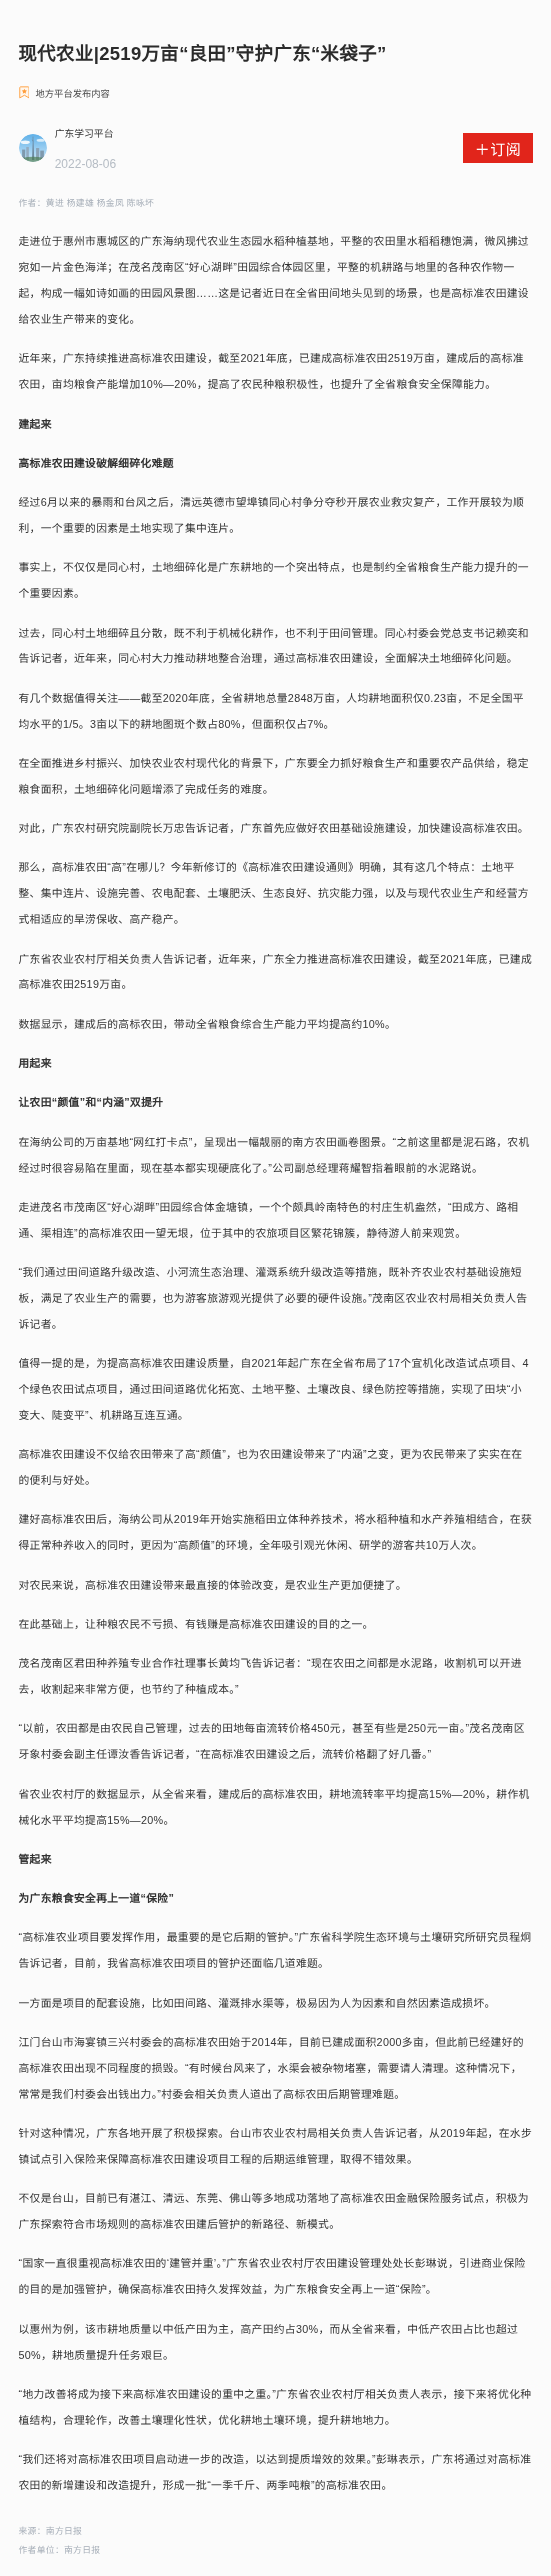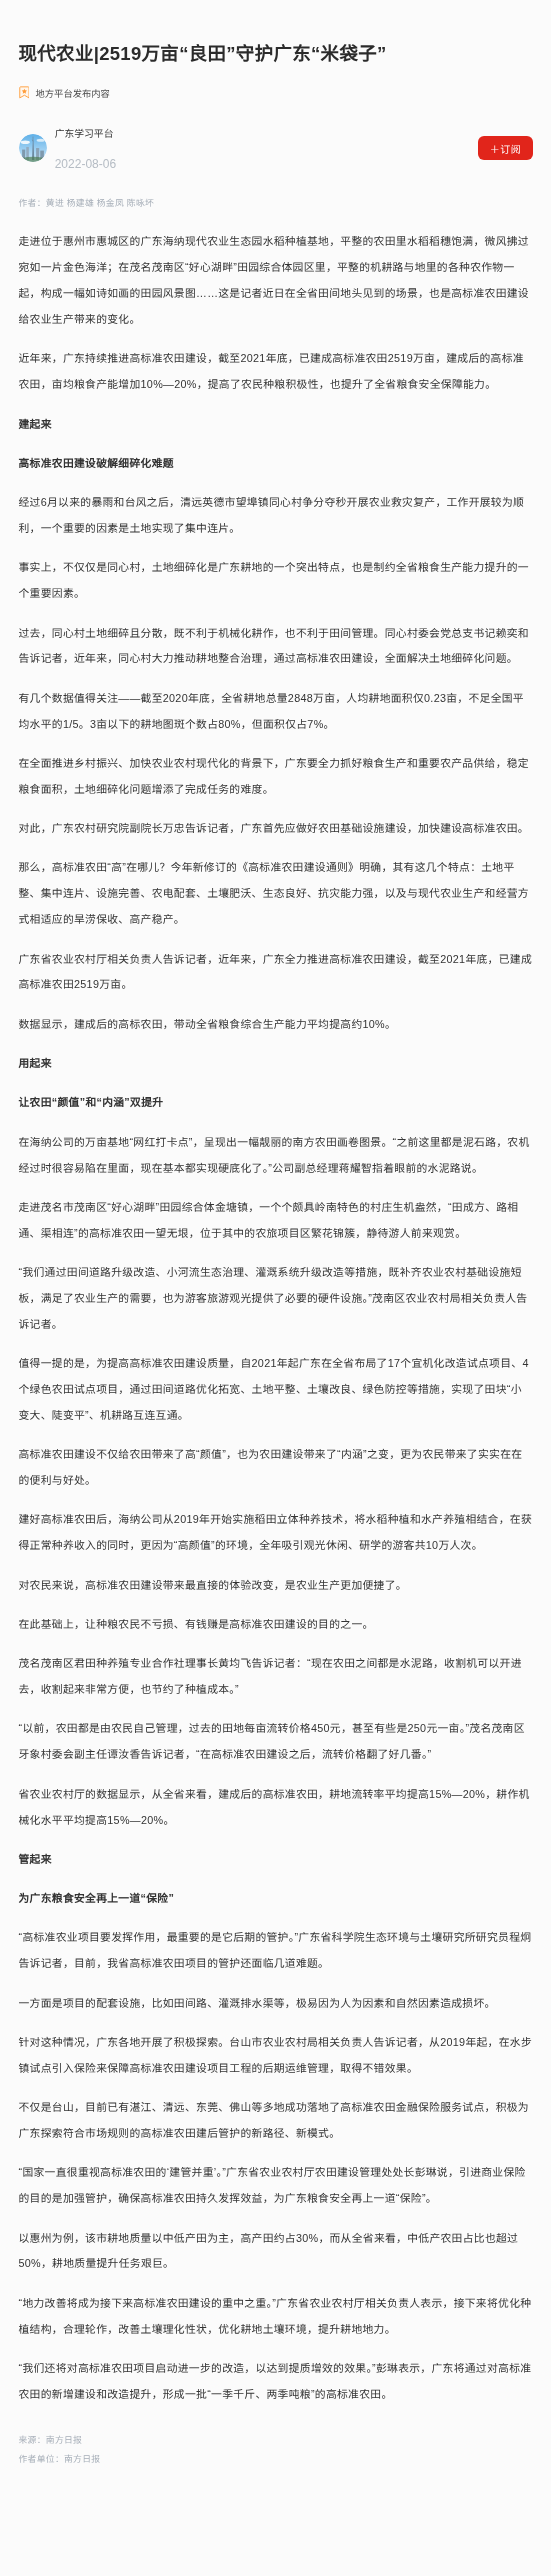--- a/index.html
+++ b/index.html
@@ -45,22 +45,22 @@
     cursor:pointer;
   }
   .pub-meta { margin-left:8.2px; }
   .pub-name { font-size:9.8px; color:#333; font-weight:500; cursor:pointer; }
   .pub-date { font-size:12px; color:#b5bcc4; margin-top:17px; }
   .spacer { flex:1; }
   .subscribe-btn {
     background:#e1251b;
     color:#fff;
     border:none;
-    border-radius:6px;
-    font-size:10px;
+    border-radius:0;
+    font-size:15px;
     padding:4.6px 11.3px;
     cursor:pointer;
     font-family:inherit;
     letter-spacing:0.5px;
   }
 
   .byline {
     margin-top:25px;
     font-size:8.8px;
     color:#a6aeb8;
@@ -162,20 +162,21 @@
       <p class="para">建好高标准农田后，海纳公司从2019年开始实施稻田立体种养技术，将水稻种植和水产养殖相结合，在获得正常种养收入的同时，更因为“高颜值”的环境，全年吸引观光休闲、研学的游客共10万人次。</p>
       <p class="para">对农民来说，高标准农田建设带来最直接的体验改变，是农业生产更加便捷了。</p>
       <p class="para">在此基础上，让种粮农民不亏损、有钱赚是高标准农田建设的目的之一。</p>
       <p class="para">茂名茂南区君田种养殖专业合作社理事长黄均飞告诉记者：“现在农田之间都是水泥路，收割机可以开进去，收割起来非常方便，也节约了种植成本。”</p>
       <p class="para">“以前，农田都是由农民自己管理，过去的田地每亩流转价格450元，甚至有些是250元一亩。”茂名茂南区牙象村委会副主任谭汝香告诉记者，“在高标准农田建设之后，流转价格翻了好几番。”</p>
       <p class="para">省农业农村厅的数据显示，从全省来看，建成后的高标准农田，耕地流转率平均提高15%—20%，耕作机械化水平平均提高15%—20%。</p>
       <p class="para bold">管起来</p>
       <p class="para bold">为广东粮食安全再上一道“保险”</p>
       <p class="para">“高标准农业项目要发挥作用，最重要的是它后期的管护。”广东省科学院生态环境与土壤研究所研究员程炯告诉记者，目前，我省高标准农田项目的管护还面临几道难题。</p>
       <p class="para">一方面是项目的配套设施，比如田间路、灌溉排水渠等，极易因为人为因素和自然因素造成损坏。</p>
+      <p class="para">江门台山市海宴镇三兴村委会的高标准农田始于2014年，目前已建成面积2000多亩，但此前已经建好的高标准农田出现不同程度的损毁。“有时候台风来了，水渠会被杂物堵塞，需要请人清理。这种情况下，常常是我们村委会出钱出力。”村委会相关负责人道出了高标农田后期管理难题。</p>
       <p class="para">针对这种情况，广东各地开展了积极探索。台山市农业农村局相关负责人告诉记者，从2019年起，在水步镇试点引入保险来保障高标准农田建设项目工程的后期运维管理，取得不错效果。</p>
       <p class="para">不仅是台山，目前已有湛江、清远、东莞、佛山等多地成功落地了高标准农田金融保险服务试点，积极为广东探索符合市场规则的高标准农田建后管护的新路径、新模式。</p>
       <p class="para">“国家一直很重视高标准农田的‘建管并重’。”广东省农业农村厅农田建设管理处处长彭琳说，引进商业保险的目的是加强管护，确保高标准农田持久发挥效益，为广东粮食安全再上一道“保险”。</p>
       <p class="para">以惠州为例，该市耕地质量以中低产田为主，高产田约占30%，而从全省来看，中低产农田占比也超过50%，耕地质量提升任务艰巨。</p>
       <p class="para">“地力改善将成为接下来高标准农田建设的重中之重。”广东省农业农村厅相关负责人表示，接下来将优化种植结构，合理轮作，改善土壤理化性状，优化耕地土壤环境，提升耕地地力。</p>
       <p class="para">“我们还将对高标准农田项目启动进一步的改造，以达到提质增效的效果。”彭琳表示，广东将通过对高标准农田的新增建设和改造提升，形成一批“一季千斤、两季吨粮”的高标准农田。</p>
     </div>
 
   <div class="footer-meta">
     <div>来源：南方日报</div>

